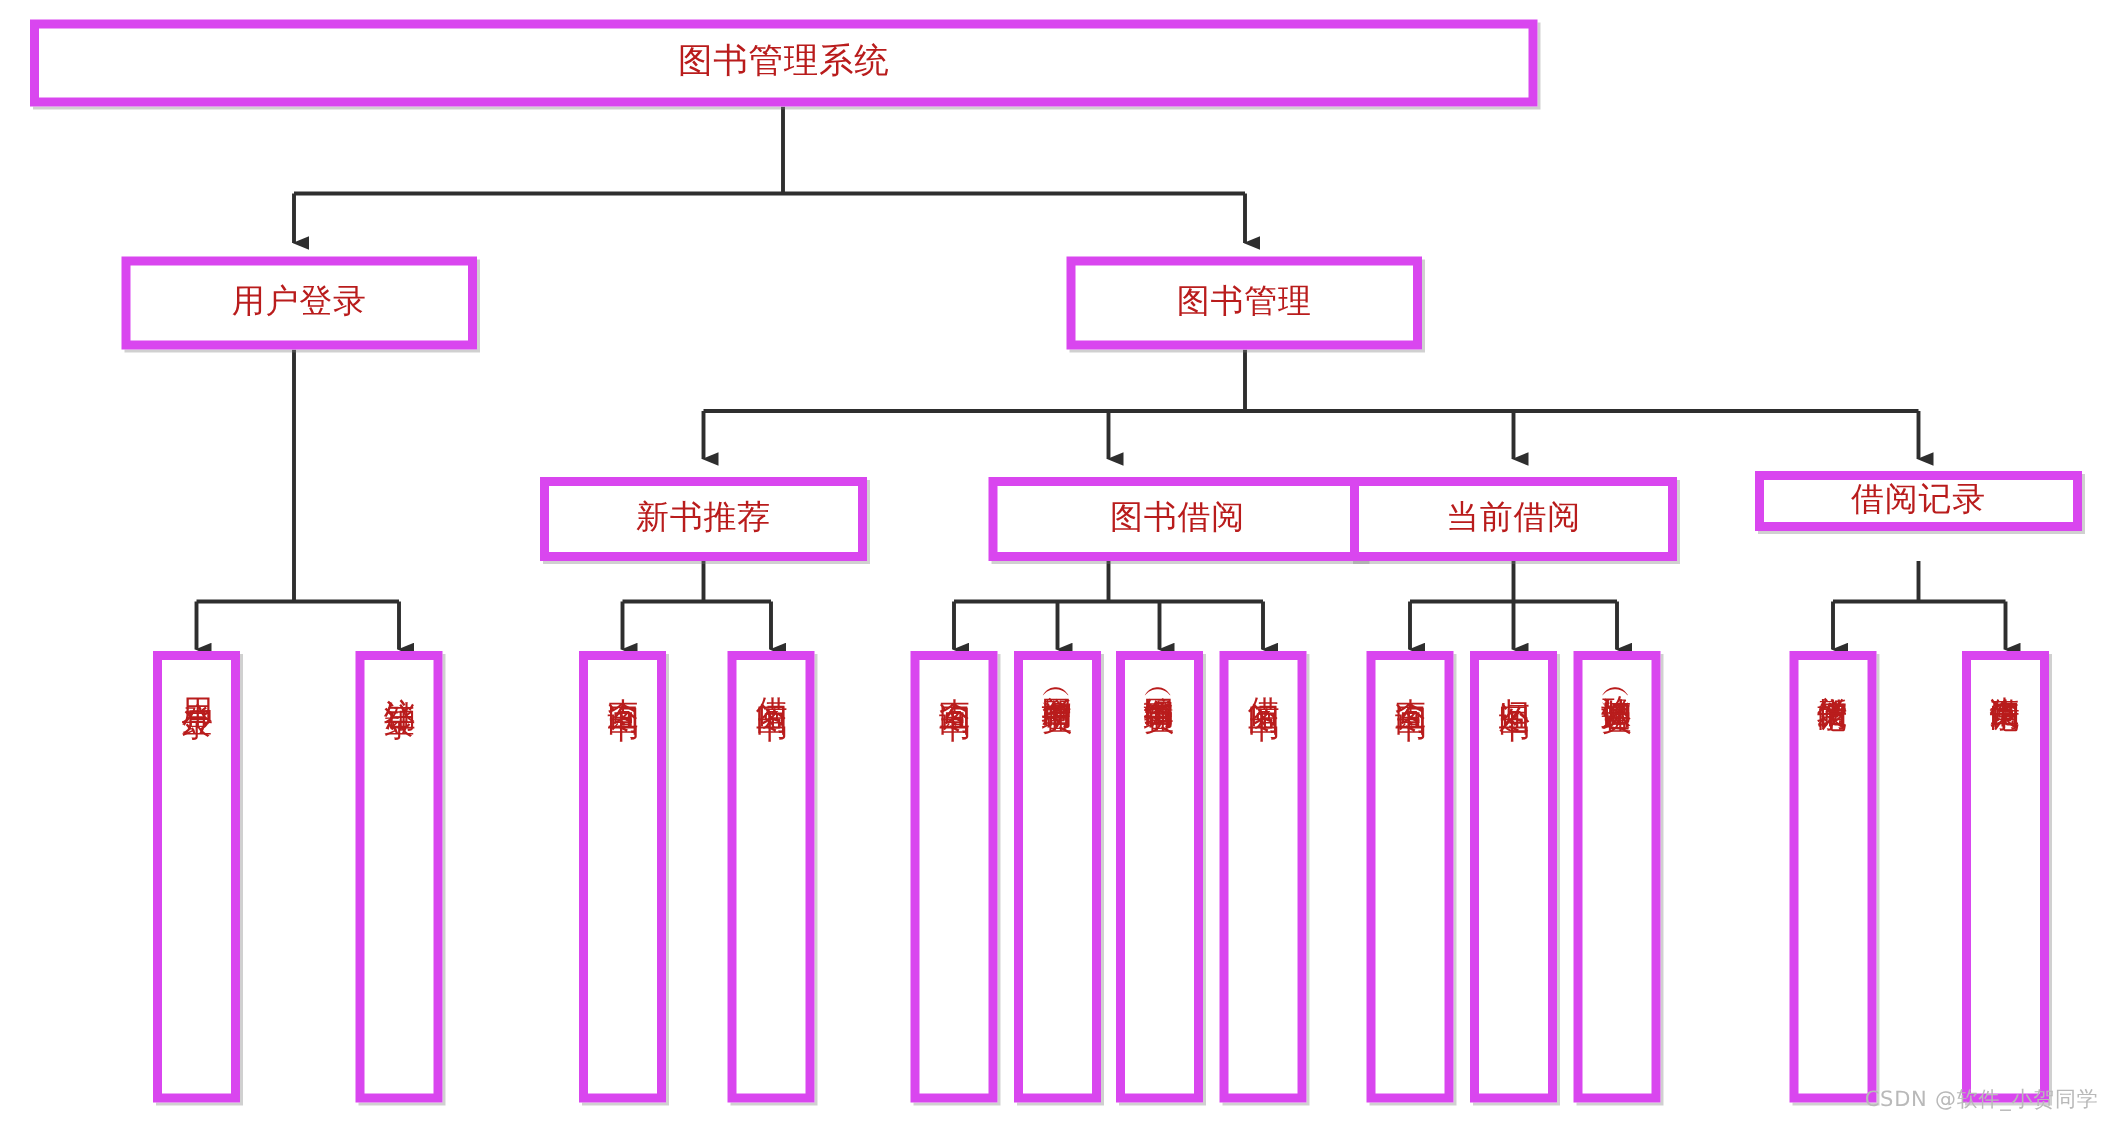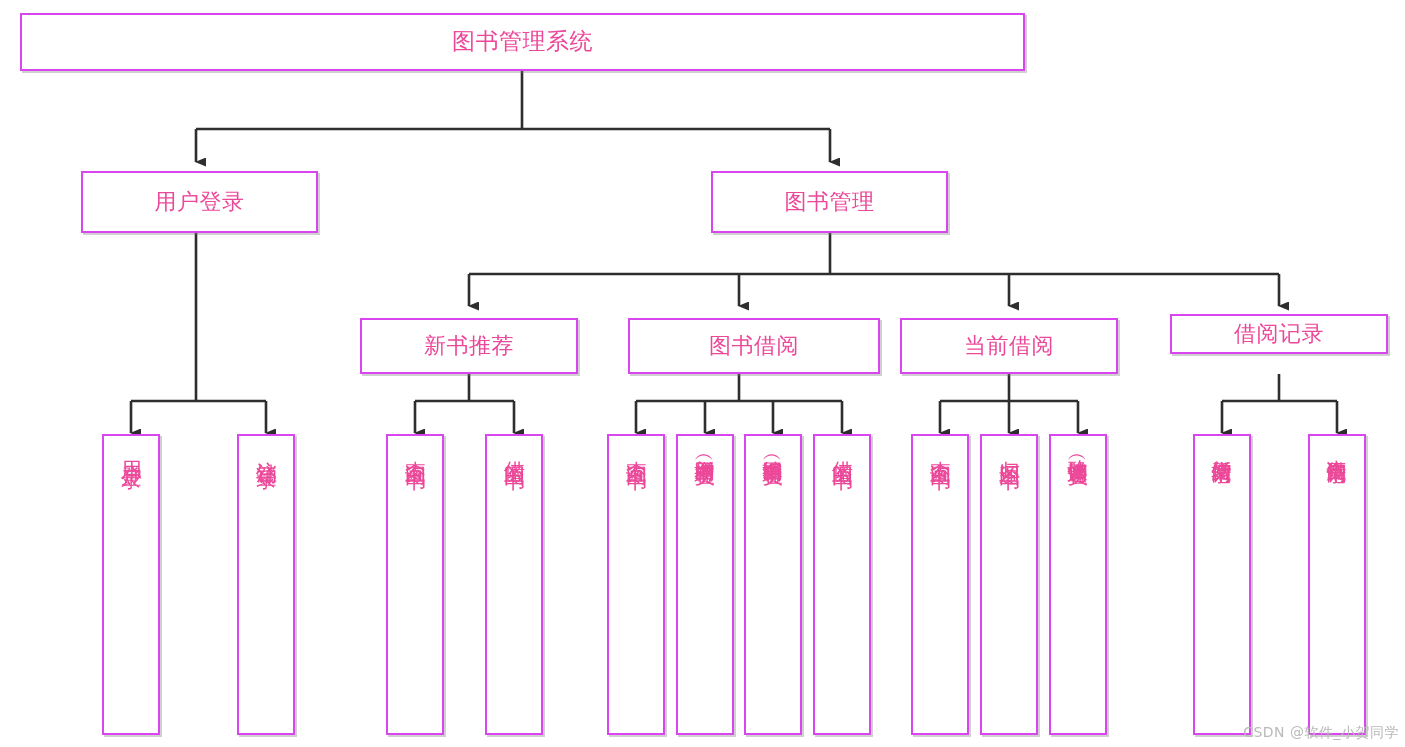--- a/index.html
+++ b/index.html
@@ -21,26 +21,26 @@
     position: absolute;
     left: 0;
     top: 0;
     width: 1405px;
     height: 747px;
   }
   .node {
     position: absolute;
     box-sizing: border-box;
     background: #ffffff;
-    border: 2px solid #d946ef;
+    border: 6px solid #d946ef;
     box-shadow: 2px 2px 0 rgba(120,120,120,0.35);
     display: flex;
     align-items: center;
     justify-content: center;
-    color: #ec4899;
+    color: #b91c1c;
     z-index: 3;
   }
   .node .label {
     display: block;
     line-height: 1.18;
   }
   
   .node.horiz .label {
     font-size: 22px;
     letter-spacing: 0.5px;
@@ -139,21 +139,21 @@
   <div class="node horiz" style="left:81px; top:171px; width:237px; height:62px;">
     <span class="label">用户登录</span>
   </div>
   <div class="node horiz" style="left:360px; top:318px; width:218px; height:56px;">
     <span class="label">新书推荐</span>
   </div>
 
   <div class="node horiz" style="left:711px; top:171px; width:237px; height:62px;">
     <span class="label">图书管理</span>
   </div>
-  <div class="node horiz" style="left:628px; top:318px; width:252px; height:56px;">
+  <div class="node horiz" style="left:659px; top:318px; width:252px; height:56px;">
     <span class="label">图书借阅</span>
   </div>
   <div class="node horiz" style="left:900px; top:318px; width:218px; height:56px;justify-content:center;">
     <span class="label">当前借阅</span>
   </div>
   <div class="node horiz" style="left:1170px; top:314px; width:218px; height:40px;">
     <span class="label">借阅记录</span>
   </div>
 
   <div class="node leaf" style="left:102px; top:434px; width:58px; height:301px;">

